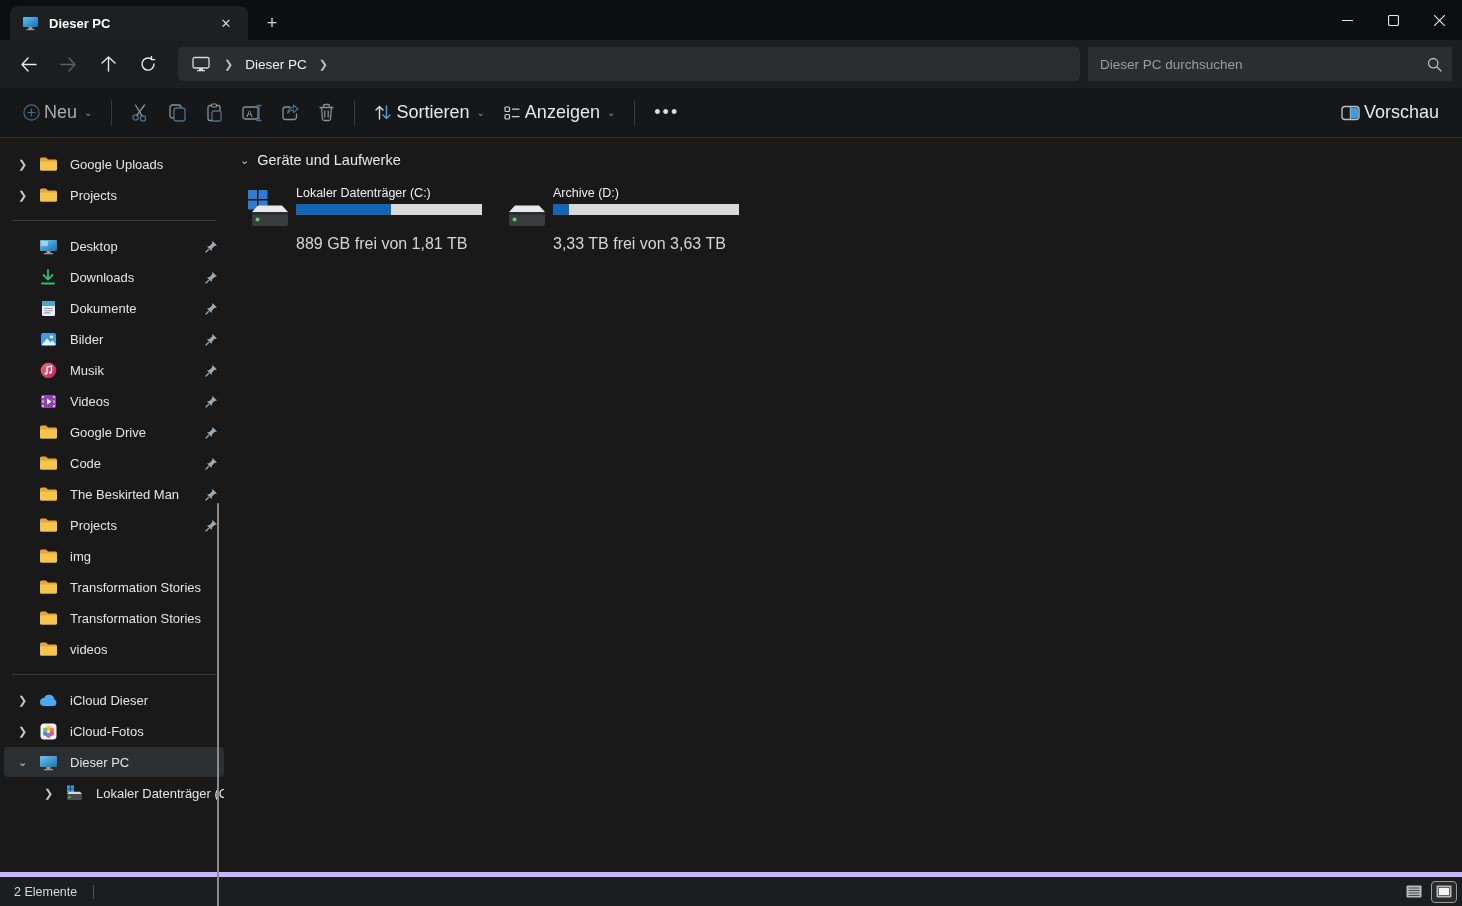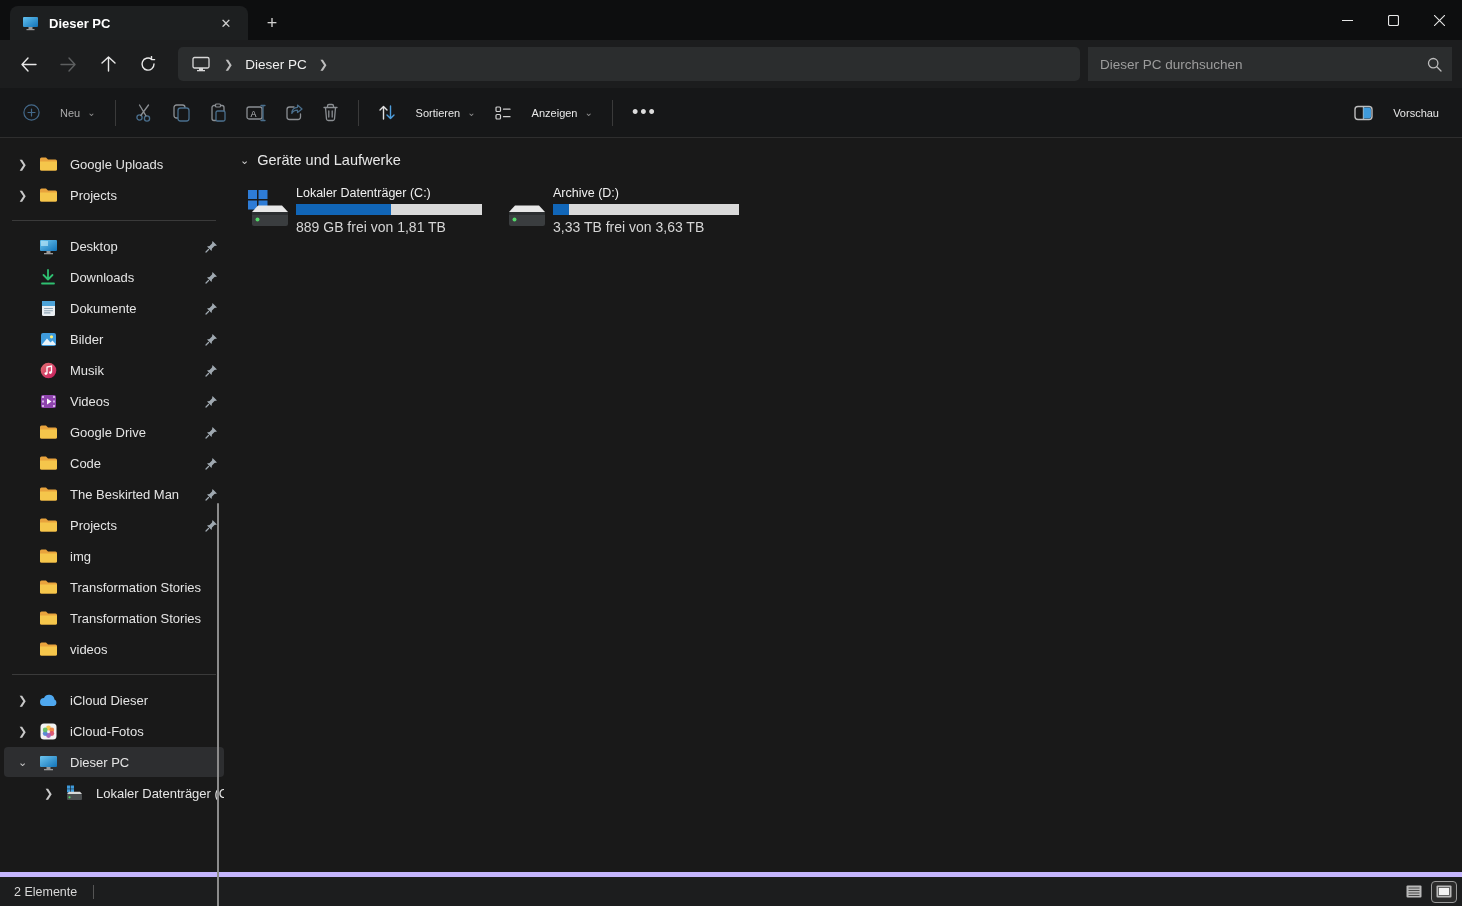--- a/index.html
+++ b/index.html
@@ -29,21 +29,21 @@
   .crumb-chev { color:#bdbdbd; font-size:11px; padding:0 8px; }
   .crumb-label { font-size:13.5px; color:#f0f0f0; padding:0 4px; }
   .searchbox { width:364px; height:34px; background:#2b2d2e; border-radius:0; display:flex; align-items:center;
     padding:0 10px 0 12px; }
   .search-placeholder { flex:1; font-size:13.5px; color:#9d9d9d; }
 
   
   .toolbar { height:50px; background:#161718; border-bottom:1px solid #2e2e2e; display:flex; align-items:center;
     padding:0 14px; flex:none; }
   .tb-btn { height:36px; display:flex; align-items:center; justify-content:center; border-radius:4px; padding:0 9px; }
-  .tb-label { font-size:11px; color:#ababab; margin-left:20px; }
+  .tb-label { font-size:18px; color:#ababab; margin-left:4px; }
   .tb-label.lit { color:#e8e8e8; }
   .tb-chev { color:#8f8f8f; font-size:10px; margin-left:7px; }
   .tb-sep { width:1px; height:26px; background:#3a3a3a; margin:0 10px; }
   .tb-spacer { flex:1; }
   .dots { color:#dcdcdc; font-size:18px; letter-spacing:2px; }
 
   
   .body { flex:1; display:flex; min-height:0; position:relative; }
   .sidebar { width:228px; flex:none; padding-top:10px; position:relative; }
   .side-row { height:30px; display:flex; align-items:center; padding-left:14px; margin:1px 4px 1px 4px;
@@ -62,21 +62,21 @@
   .main { flex:1; padding:14px 0 0 10px; }
   .section-hdr { display:flex; align-items:center; color:#e8e8e8; font-size:14.5px; margin-left:2px; }
   .section-hdr .chev { color:#cfcfcf; font-size:11px; margin-right:8px; }
   .drives { display:flex; margin-top:14px; }
   .drive-tile { display:flex; width:255px; margin-right:2px; padding:4px 6px; border-radius:4px; }
   .drive-icon { width:46px; height:44px; position:relative; flex:none; margin-top:2px; }
   .drive-info { margin-left:6px; flex:1; }
   .drive-name { font-size:12.5px; color:#f0f0f0; white-space:nowrap; }
   .drive-bar { width:186px; height:11px; background:#d9d9d9; margin-top:4px; }
   .drive-fill { height:100%; background:#1166b8; }
-  .drive-free { font-size:14px; color:#d5d5d5; margin-top:4px; white-space:nowrap; }
+  .drive-free { font-size:16px; color:#d5d5d5; margin-top:20px; white-space:nowrap; }
 
   
   .statusbar { height:34px; border-top:5px solid #c4b5fd; background:#1c1d1e; display:flex; align-items:center;
     padding:0 6px 0 14px; flex:none; }
   .status-text { font-size:12.5px; color:#d8d8d8; }
   .status-div { width:1px; height:14px; background:#555; margin-left:16px; }
   .status-spacer { flex:1; }
   .view-toggle { width:24px; height:20px; display:flex; align-items:center; justify-content:center; margin-left:6px;
     border-radius:3px; }
   .view-toggle.active { outline:1px solid #9a9a9a; background:#2a2a2a; }

